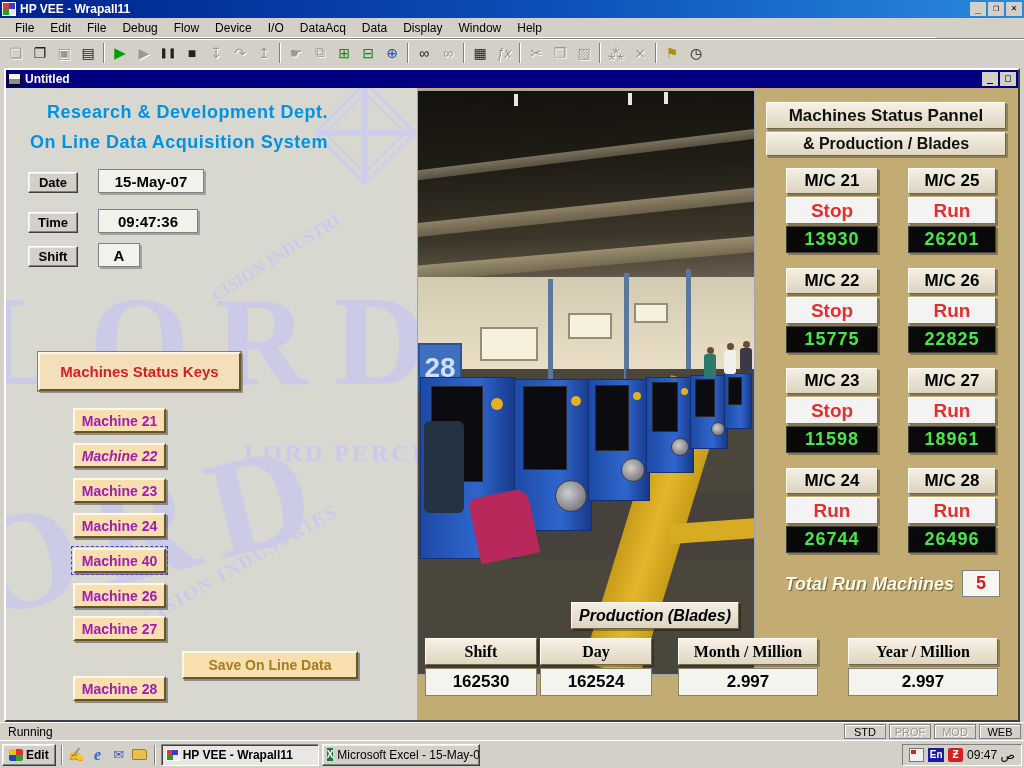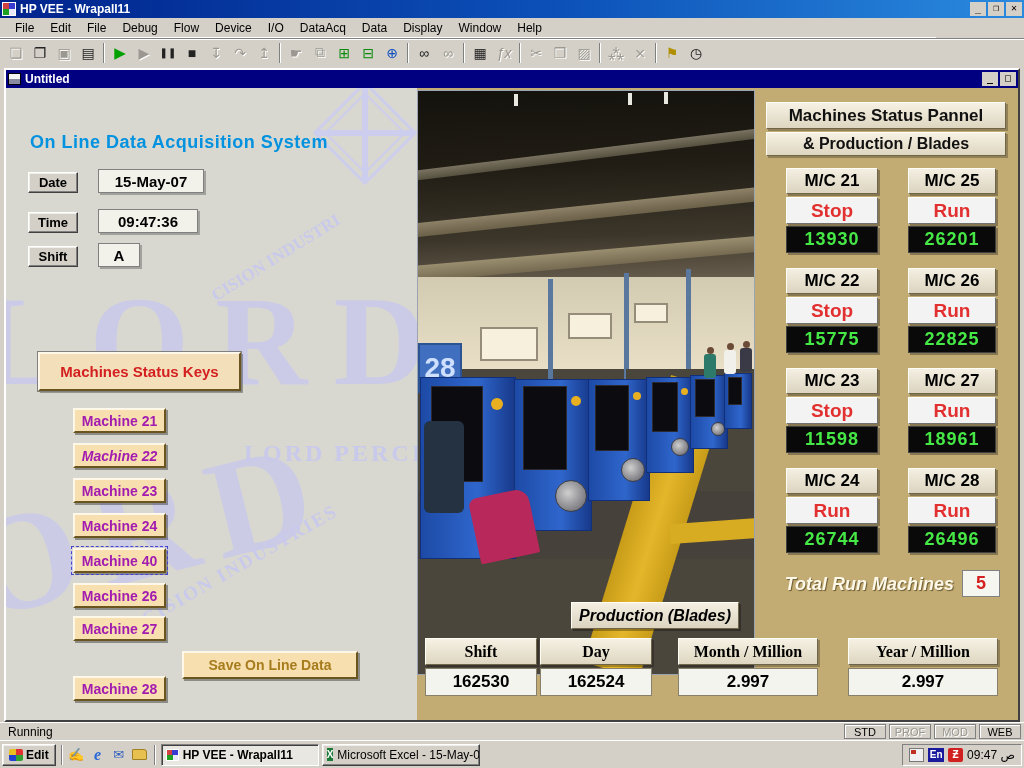--- a/index.html
+++ b/index.html
@@ -240,20 +240,21 @@
     <div id="left-panel">
 
       <div class="wm" id="wm-diamond"></div>
       <div class="wm" id="wm-diamond2"></div>
       <div class="wm" style="left:196px;top:160px;font-size:17px;transform:rotate(-32deg);">CISION INDUSTRI</div>
       <div class="wm" style="left:-28px;top:180px;font-size:128px;letter-spacing:26px;opacity:.85;">LORD</div>
       <div class="wm" style="left:238px;top:352px;font-size:24px;letter-spacing:3px;">LORD PERCIS</div>
       <div class="wm" style="left:-40px;top:360px;font-size:140px;letter-spacing:18px;opacity:.8;transform:rotate(-14deg);">ORD</div>
       <div class="wm" style="left:108px;top:470px;font-size:19px;letter-spacing:2px;transform:rotate(-30deg);">RCISION INDUSTRIES</div>
 
+      <div class="heading" style="left:41px;top:14px;">Research &amp; Development  Dept.</div>
       <div class="heading" style="left:24px;top:44px;">On Line Data Acquisition System</div>
 
       <div class="fieldrow-label raised" style="left:22px;top:84px;width:50px;">Date</div>
       <div class="fieldrow-value" style="left:92px;top:81px;width:106px;">15-May-07</div>
 
       <div class="fieldrow-label raised" style="left:22px;top:124px;width:50px;">Time</div>
       <div class="fieldrow-value" style="left:92px;top:121px;width:100px;">09:47:36</div>
 
       <div class="fieldrow-label raised" style="left:22px;top:158px;width:50px;">Shift</div>
       <div class="fieldrow-value" style="left:92px;top:155px;width:42px;">A</div>

